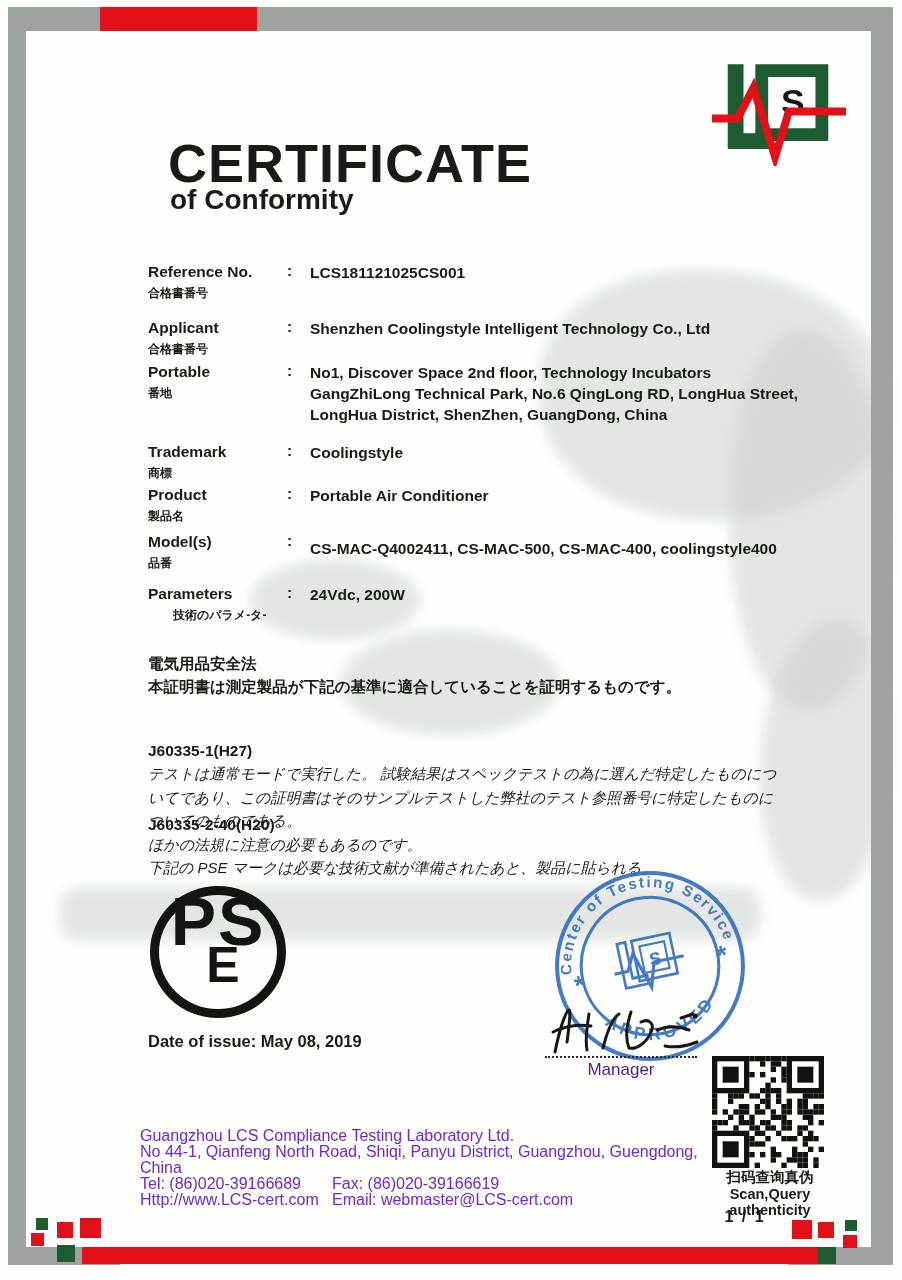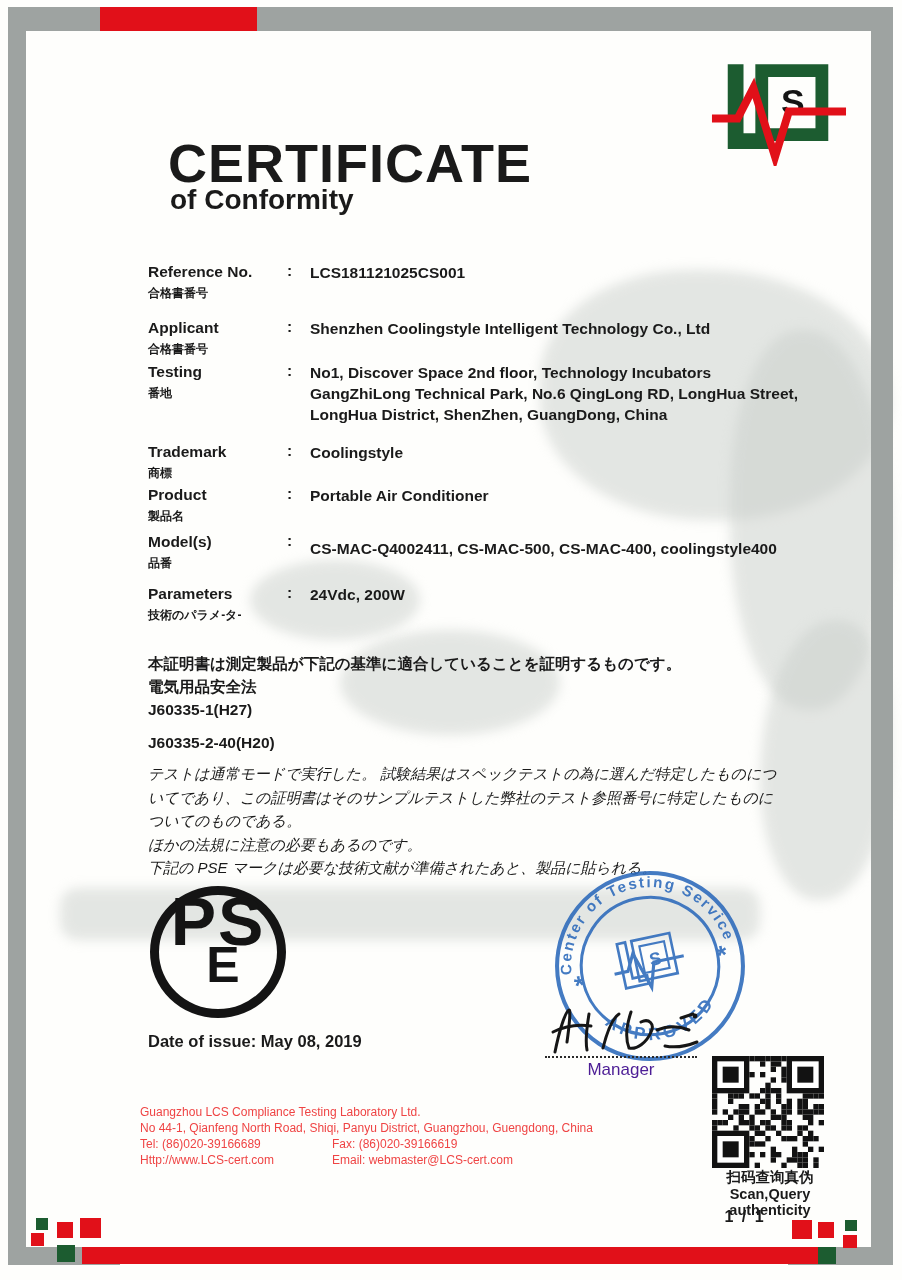--- a/index.html
+++ b/index.html
@@ -17,41 +17,41 @@
   .title{position:absolute;left:168px;top:132px;font-size:54px;font-weight:bold;letter-spacing:1px;}
   .subtitle{position:absolute;left:170px;top:184px;font-size:28px;font-weight:bold;}
   
   .frow{position:absolute;left:148px;width:690px;}
   .flabel{position:absolute;left:0;top:0;width:132px;font-weight:bold;font-size:15.5px;line-height:20px;}
   .flabel .jp{font-weight:bold;font-size:12px;}
   .fcolon{position:absolute;left:139px;top:0;font-weight:bold;font-size:15.5px;}
   .fvalue{position:absolute;left:162px;top:0;width:525px;font-weight:bold;font-size:15.5px;line-height:21px;}
   
   .stmt{position:absolute;left:148px;top:652px;width:690px;font-size:15.5px;line-height:23px;font-weight:bold;}
-  .stmt .std{font-weight:bold;}
+  .stmt .std{font-weight:bold;margin-top:41px;}
   .stmt .gap{height:10px;}
   .para{position:absolute;left:148px;top:762px;width:700px;font-size:15px;line-height:23.5px;font-style:italic;}
   
   .pse{position:absolute;left:150px;top:886px;width:118px;height:114px;border:9px solid #141414;
        border-radius:50%;text-align:center;background:transparent;}
   .pse .ps{font-size:68px;font-weight:bold;line-height:52px;letter-spacing:2px;color:#141414;}
   .pse .e{font-size:50px;font-weight:bold;line-height:44px;margin-top:-4px;margin-left:10px;color:#141414;}
   .date-issue{position:absolute;left:148px;top:1032px;font-size:16.5px;font-weight:bold;}
   
   .stamp{position:absolute;left:552px;top:868px;width:196px;height:196px;opacity:.88;transform:rotate(-12deg);}
   .sig{position:absolute;left:545px;top:1002px;width:170px;height:58px;}
   .dotline{position:absolute;left:545px;top:1056px;width:152px;border-top:2.5px dotted #2a2a2a;}
   .manager{position:absolute;left:560px;top:1060px;width:122px;text-align:center;font-size:17px;color:#4c1d95;}
   
   .qr{position:absolute;left:712px;top:1056px;width:112px;height:112px;}
   .qr-cap-cn{position:absolute;left:700px;top:1168px;width:140px;text-align:center;font-size:14.5px;font-weight:bold;}
   .qr-cap-en{position:absolute;left:688px;top:1186px;width:164px;text-align:center;font-size:14.5px;font-weight:bold;}
   .page-num{position:absolute;left:700px;top:1208px;width:90px;text-align:center;font-size:16px;font-weight:bold;letter-spacing:2px;}
   
-  .footer{position:absolute;left:140px;top:1104px;width:560px;font-size:12px;line-height:16px;color:#ef4444;}
+  .footer{position:absolute;left:140px;top:1128px;width:560px;font-size:16px;line-height:16px;color:#6d28d9;}
   .footer .col1{display:inline-block;width:192px;}
 </style>
 </head>
 <body>
 
 <div class="page">
 
   <div>
     <div class="blob" style="left:540px;top:270px;width:350px;height:250px;"></div>
     <div class="blob" style="left:730px;top:330px;width:160px;height:380px;"></div>
@@ -101,21 +101,21 @@
   </div>
 
   <div class="frow" style="top:318px;">
     <div class="flabel"><span>Applicant</span><br>
       <span class="jp">合格書番号</span></div>
     <div class="fcolon">:</div>
     <div class="fvalue">Shenzhen Coolingstyle Intelligent Technology Co., Ltd</div>
   </div>
 
   <div class="frow" style="top:362px;">
-    <div class="flabel"><span>Testing</span><br>
+    <div class="flabel"><span>Portable</span><br>
       <span class="jp">番地</span></div>
     <div class="fcolon">:</div>
     <div class="fvalue">
       <div>No1, Discover Space 2nd floor, Technology Incubators</div>
       <div>GangZhiLong Technical Park, No.6 QingLong RD, LongHua Street,</div>
       <div>LongHua District, ShenZhen, GuangDong, China</div>
     </div>
   </div>
 
   <div class="frow" style="top:442px;">
@@ -134,28 +134,28 @@
 
   <div class="frow" style="top:532px;">
     <div class="flabel"><span>Model(s)</span><br>
       <span class="jp">品番</span></div>
     <div class="fcolon">:</div>
     <div class="fvalue" style="top:6px;width:540px;">CS-MAC-Q4002411, CS-MAC-500, CS-MAC-400, coolingstyle400</div>
   </div>
 
   <div class="frow" style="top:584px;">
     <div class="flabel"><span>Parameters</span><br>
-      <span class="jp" style="font-weight:bold;">技術のパラメ-タ-</span></div>
+      <span class="jp" style="font-weight:bold;margin-left:25px;">技術のパラメ-タ-</span></div>
     <div class="fcolon">:</div>
     <div class="fvalue">24Vdc, 200W</div>
   </div>
 
   <div class="stmt">
+    <div>電気用品安全法</div>
     <div>本証明書は測定製品が下記の基準に適合していることを証明するものです。</div>
-    <div>電気用品安全法</div>
     <div class="std">J60335-1(H27)</div>
     <div class="gap"></div>
     <div class="std">J60335-2-40(H20)</div>
   </div>
 
   <div class="para">
     <div>テストは通常モードで実行した。 試験結果はスペックテストの為に選んだ特定したものにつ</div>
     <div>いてであり、この証明書はそのサンプルテストした弊社のテスト参照番号に特定したものに</div>
     <div>ついてのものである。</div>
     <div>ほかの法規に注意の必要もあるのです。</div>

